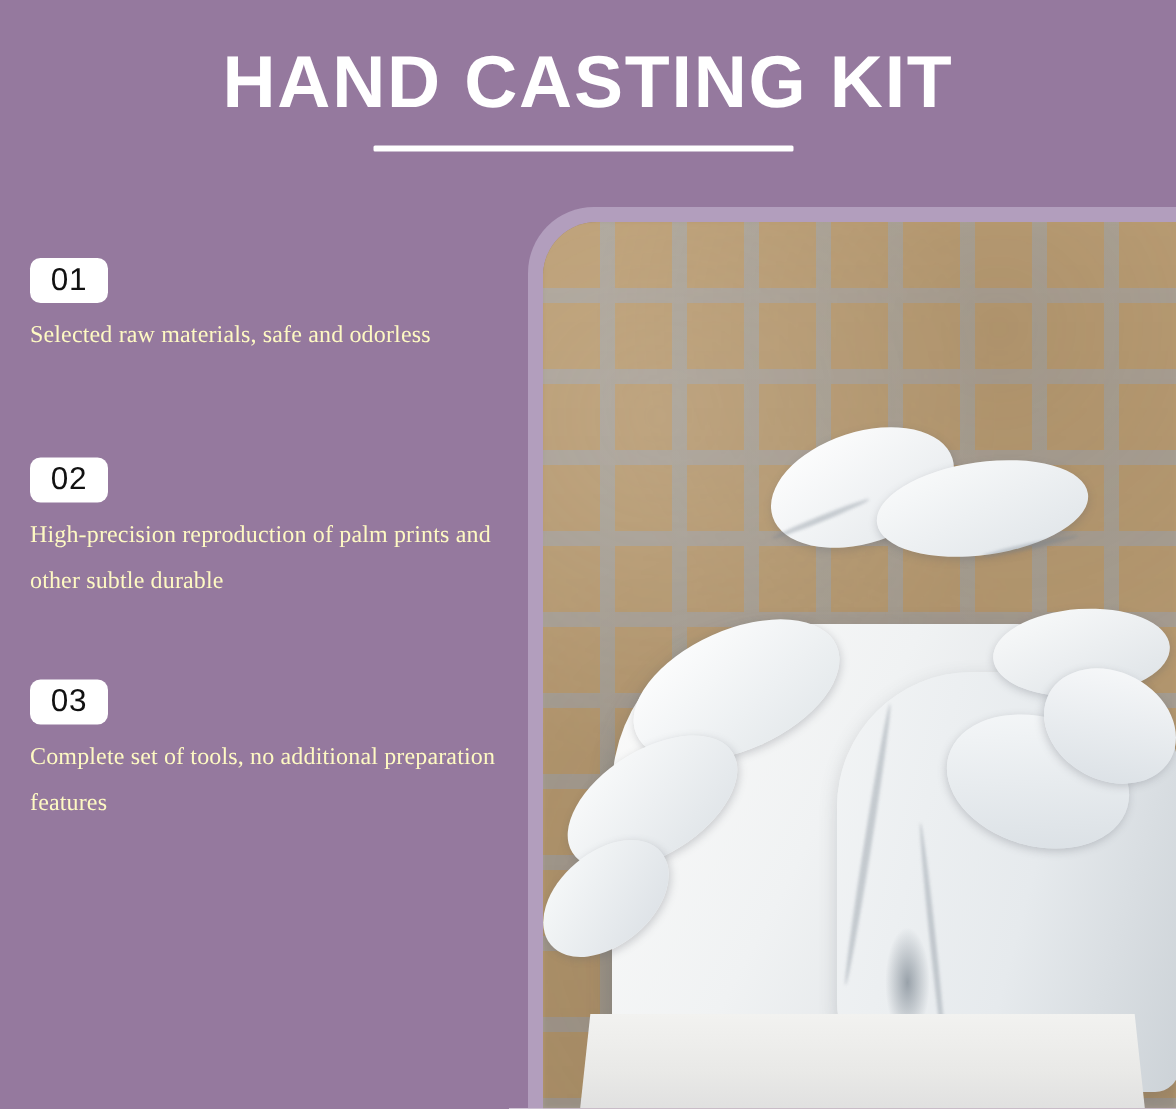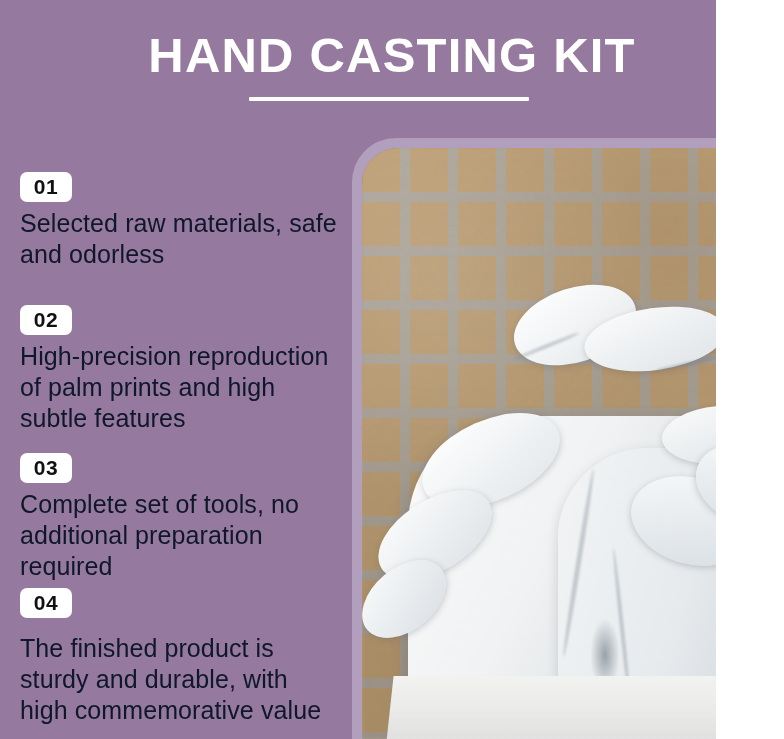--- a/index.html
+++ b/index.html
@@ -2,21 +2,21 @@
 <html><head>
 <meta charset="utf-8">
 <style>
   html, body {
     margin: 0;
     padding: 0;
     background: #ffffff;
   }
   #poster {
     position: relative;
-    width: 716px;
+    width: 784px;
     height: 739px;
     overflow: hidden;
     background: #95799e;
     font-family: "Liberation Sans", sans-serif;
     -webkit-font-smoothing: antialiased;
   }
 
   
   .header {
     position: absolute;
@@ -59,36 +59,37 @@
   .feature {
     position: absolute;
     left: 20px;
     width: 322px;
   }
   .badge {
     display: inline-block;
     background: #ffffff;
     color: #111111;
     font-size: 21px;
-    font-weight: bold;
+    font-weight: normal;
     line-height: 30px;
     height: 30px;
     min-width: 52px;
     text-align: center;
     border-radius: 7px;
     letter-spacing: 0.5px;
     box-sizing: border-box;
     padding: 0 1px;
   }
   .feature-text {
     margin-top: 6px;
-    color: #0f172a;
-    font-size: 25px;
+    color: #fef9c3;
+    font-size: 16px;
     line-height: 31px;
     letter-spacing: 0.1px;
+    font-family: Liberation Serif, serif;
   }
   .f1 { top: 36px; }
   .f2 { top: 169px; }
   .f3 { top: 317px; }
   .f4 { top: 452px; }
   .f4 .feature-text { margin-top: 15px; }
 
   
   .photo-frame {
     position: absolute;
@@ -272,32 +273,28 @@
 
   <div class="features">
 
     <div class="feature f1">
       <div class="badge">01</div>
       <div class="feature-text">Selected raw materials, safe and odorless</div>
     </div>
 
     <div class="feature f2">
       <div class="badge">02</div>
-      <div class="feature-text">High-precision reproduction of palm prints and high subtle features</div>
+      <div class="feature-text">High-precision reproduction of palm prints and other subtle durable</div>
     </div>
 
     <div class="feature f3">
       <div class="badge">03</div>
-      <div class="feature-text">Complete set of tools, no additional preparation required</div>
+      <div class="feature-text">Complete set of tools, no additional preparation features</div>
     </div>
 
-    <div class="feature f4">
-      <div class="badge">04</div>
-      <div class="feature-text">The finished product is sturdy and durable, with high commemorative value</div>
-    </div>
 
   </div>
 
   <div class="photo-frame">
     <div class="photo">
 
       <div class="brick-wall">
         <div class="brick-mortar-offset"></div>
       </div>
       <div class="brick-texture"></div>

